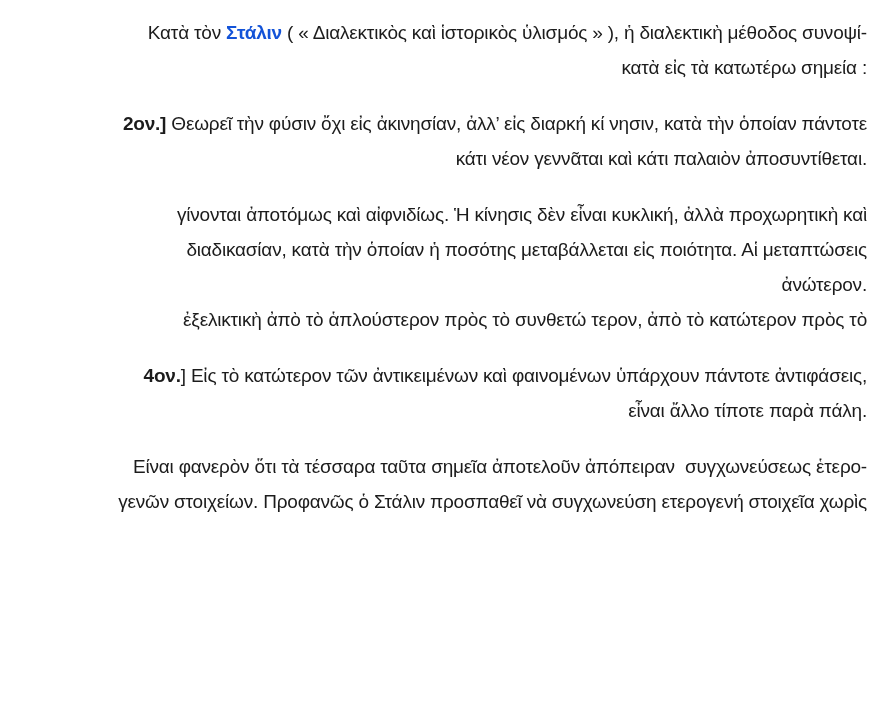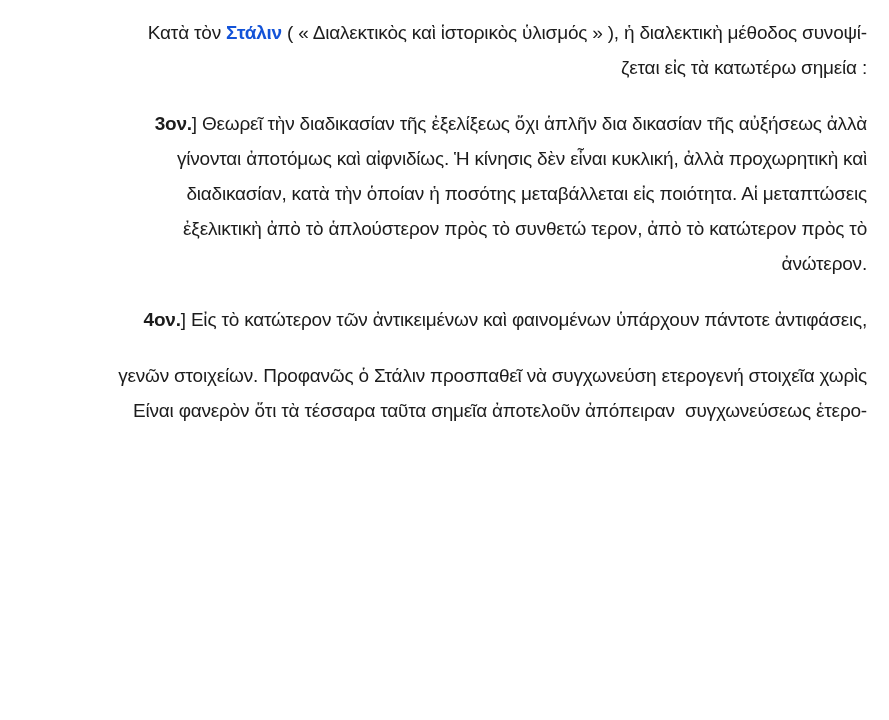--- a/index.html
+++ b/index.html
@@ -43,30 +43,34 @@
     cursor: pointer;
   }
 </style>
 </head>
 <body style="--text-color: #1c1c1c; --link-color: #1353d8; background: rgb(255, 255, 255);">
 
 <div class="doc">
   <div>
       <div class="para">
         <div class="line"><span class="run-n">Κατὰ τὸν </span><span class="run-link">Στάλιν</span><span class="run-n"> ( « Διαλεκτικὸς καὶ ἱστορικὸς ὑλισμός » ), ἡ διαλεκτικὴ μέθοδος συνοψί-</span></div>
-        <div class="line"><span class="run-n">ζεται εἰς τὰ κατωτέρω σημεία :</span></div>
+        <div class="line"><span class="run-n">κατὰ εἰς τὰ κατωτέρω σημεία :</span></div>
       </div>
       <div class="para">
-        <div class="line"><span class="run-b">3ον.</span><span class="run-n">] Θεωρεῖ τὴν διαδικασίαν τῆς ἐξελίξεως ὄχι ἁπλῆν δια δικασίαν τῆς αὐξήσεως ἀλλὰ</span></div>
+        <div class="line"><span class="run-b">2ον.]</span><span class="run-n"> Θεωρεῖ τὴν φύσιν ὄχι εἰς ἀκινησίαν, ἀλλ’ εἰς διαρκή κί νησιν, κατὰ τὴν ὁποίαν πάντοτε</span></div>
+        <div class="line"><span class="run-n">κάτι νέον γεννᾶται καὶ κάτι παλαιὸν ἀποσυντίθεται.</span></div>
+      </div>
+      <div class="para">
         <div class="line"><span class="run-n">γίνονται ἀποτόμως καὶ αἰφνιδίως. Ἡ κίνησις δὲν εἶναι κυκλική, ἀλλὰ προχωρητικὴ καὶ</span></div>
         <div class="line"><span class="run-n">διαδικασίαν, κατὰ τὴν ὁποίαν ἡ ποσότης μεταβάλλεται εἰς ποιότητα. Αἱ μεταπτώσεις</span></div>
+        <div class="line"><span class="run-n">ἀνώτερον.</span></div>
         <div class="line"><span class="run-n">ἐξελικτικὴ ἀπὸ τὸ ἁπλούστερον πρὸς τὸ συνθετώ τερον, ἀπὸ τὸ κατώτερον πρὸς τὸ</span></div>
-        <div class="line"><span class="run-n">ἀνώτερον.</span></div>
       </div>
       <div class="para">
         <div class="line"><span class="run-b">4ον.</span><span class="run-n">] Εἰς τὸ κατώτερον τῶν ἀντικειμένων καὶ φαινομένων ὑπάρχουν πάντοτε ἀντιφάσεις,</span></div>
+        <div class="line"><span class="run-n">εἶναι ἄλλο τίποτε παρὰ πάλη.</span></div>
       </div>
       <div class="para">
+        <div class="line"><span class="run-n"> Είναι φανερὸν ὅτι τὰ τέσσαρα ταῦτα σημεῖα ἀποτελοῦν ἀπόπειραν  συγχωνεύσεως ἑτερο-</span></div>
         <div class="line"><span class="run-n">γενῶν στοιχείων. Προφανῶς ὁ Στάλιν προσπαθεῖ νὰ συγχωνεύση ετερογενή στοιχεῖα χωρὶς</span></div>
-        <div class="line"><span class="run-n"> Είναι φανερὸν ὅτι τὰ τέσσαρα ταῦτα σημεῖα ἀποτελοῦν ἀπόπειραν  συγχωνεύσεως ἑτερο-</span></div>
       </div>
     </div>
 </div>
 
 </body></html>

